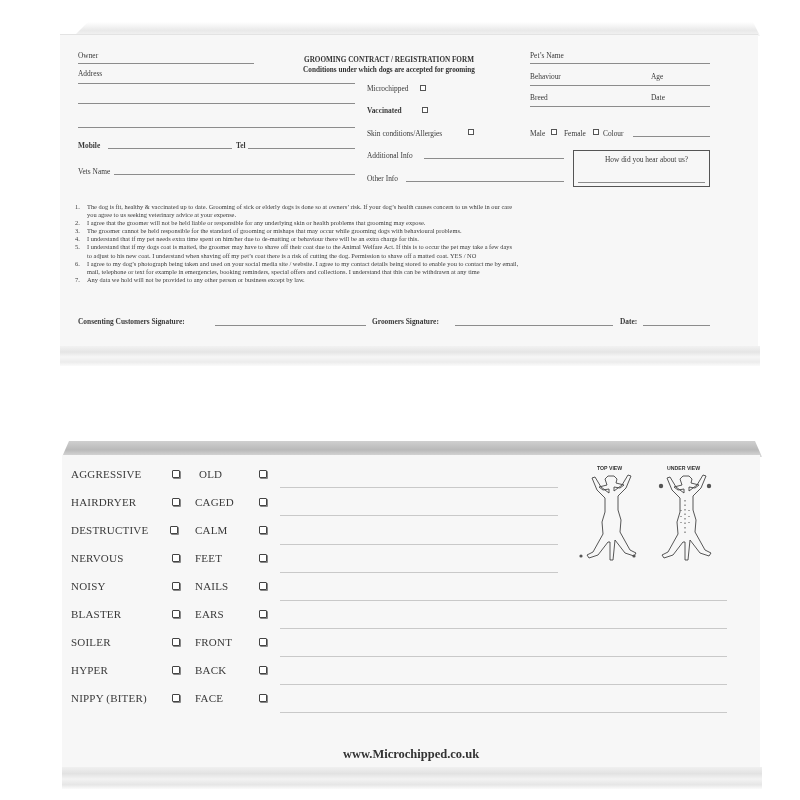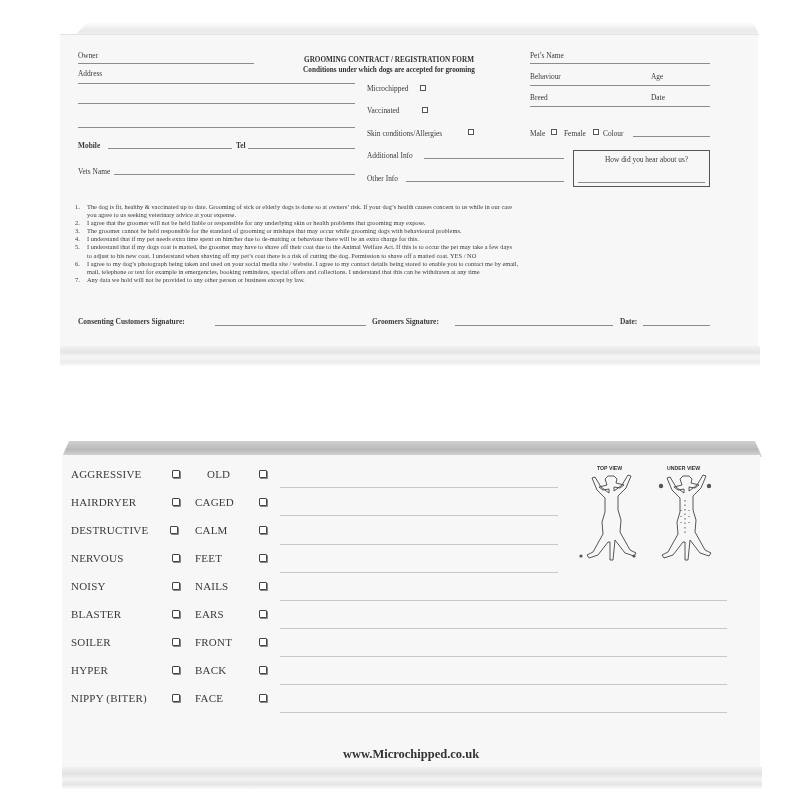--- a/index.html
+++ b/index.html
@@ -70,21 +70,21 @@
     <span class="t" style="left:18px;top:133px;">Vets Name</span>
     <div class="line" style="left:54px;top:139px;width:241px;"></div>
 
     <div class="title-block">
       <div>GROOMING CONTRACT / REGISTRATION FORM</div>
       <div>Conditions under which dogs are accepted for grooming</div>
     </div>
 
     <span class="t" style="left:307px;top:50px;">Microchipped</span>
     <div class="cb" style="left:360px;top:50px;"></div>
-    <span class="t" style="left:307px;top:72px;">Vaccinated</span>
+    <span class="t" style="left:307px;top:72px;font-weight:bold;">Vaccinated</span>
     <div class="cb" style="left:362px;top:72px;"></div>
     <span class="t" style="left:307px;top:95px;">Skin conditions/Allergies</span>
     <div class="cb" style="left:408px;top:94px;"></div>
     <span class="t" style="left:307px;top:117px;">Additional Info</span>
     <div class="line" style="left:364px;top:123px;width:140px;"></div>
     <span class="t" style="left:307px;top:140px;">Other Info</span>
     <div class="line" style="left:346px;top:146px;width:158px;"></div>
 
     <span class="t" style="left:470px;top:17px;">Pet’s Name</span>
     <div class="line" style="left:470px;top:28px;width:180px;"></div>
@@ -164,21 +164,21 @@
     <div class="qbox" style="left:110px;top:15px;"></div>
     <div class="qbox" style="left:110px;top:43px;"></div>
     <div class="qbox" style="left:108px;top:71px;"></div>
     <div class="qbox" style="left:110px;top:99px;"></div>
     <div class="qbox" style="left:110px;top:127px;"></div>
     <div class="qbox" style="left:110px;top:155px;"></div>
     <div class="qbox" style="left:110px;top:183px;"></div>
     <div class="qbox" style="left:110px;top:211px;"></div>
     <div class="qbox" style="left:110px;top:239px;"></div>
 
-    <span class="beh" style="left:145px;top:13px;text-align:center;">OLD</span>
+    <span class="beh" style="left:137px;top:13px;text-align:center;">OLD</span>
     <span class="beh" style="left:133px;top:41px;">CAGED</span>
     <span class="beh" style="left:133px;top:69px;">CALM</span>
     <span class="beh" style="left:133px;top:97px;">FEET</span>
     <span class="beh" style="left:133px;top:125px;">NAILS</span>
     <span class="beh" style="left:133px;top:153px;">EARS</span>
     <span class="beh" style="left:133px;top:181px;">FRONT</span>
     <span class="beh" style="left:133px;top:209px;">BACK</span>
     <span class="beh" style="left:133px;top:237px;">FACE</span>
 
     <div class="qbox" style="left:197px;top:15px;"></div>

